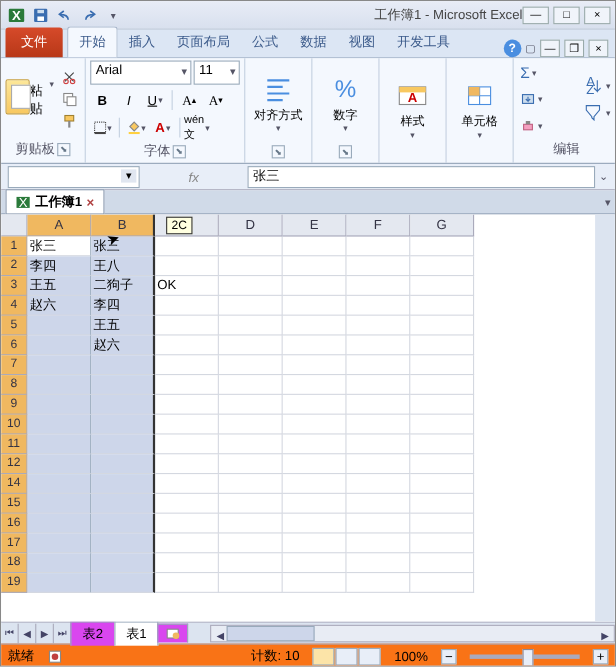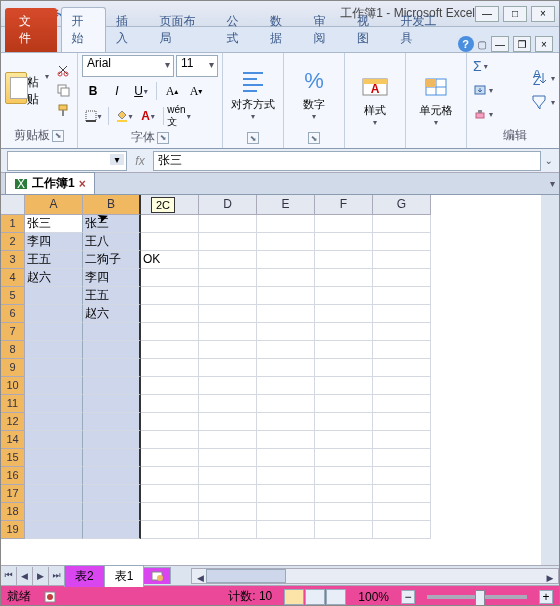--- a/index.html
+++ b/index.html
@@ -37,21 +37,21 @@
 .font-select::after { content: "▾"; position: absolute; right: 3px; top: 3px; color: #556; font-size: 10px; }
 .fbtn { width: 22px; height: 22px; display: flex; align-items: center; justify-content: center; border: 1px solid transparent; font-family: "Times New Roman", serif; }
 .ddarrow::after { content: "▾"; font-size: 8px; margin-left: 1px; color: #556; }
 .big-btn { display: flex; flex-direction: column; align-items: center; width: 52px; padding: 2px; }
 .big-btn-icon { width: 32px; height: 32px; display: flex; align-items: center; justify-content: center; font-size: 20px; }
 .big-btn-label { font-size: 11px; text-align: center; }
 .edit-col { display: flex; flex-direction: column; gap: 2px; width: 56px; }
 .edit-btn { height: 22px; display: flex; align-items: center; gap: 2px; padding: 0 2px; }
 
 
-.fbar-row { height: 24px; background: #e8eef8; display: flex; align-items: center; border-bottom: 1px solid #aab; }
+.fbar-row { height: 24px; background: #e8eef8; display: flex; align-items: center; border-bottom: 1px solid #aab; gap: 36px; }
 .namebox { width: 120px; height: 20px; background: #fff; border: 1px solid #9ab; margin-left: 6px; position: relative; padding-left: 4px; display: flex; align-items: center; }
 .namebox::after { content: "▾"; position: absolute; right: 2px; top: 2px; background: #e0e6f0; width: 14px; text-align: center; font-size: 10px; }
 .fx-btns { display: flex; gap: 1px; margin: 0 2px; }
 .fx-btn { width: 22px; height: 20px; display: flex; align-items: center; justify-content: center; font-style: italic; color: #888; }
 .formula-input { flex: 1; height: 20px; background: #fff; border: 1px solid #9ab; margin-right: 18px; padding-left: 4px; display: flex; align-items: center; }
 
 
 .wbtab-row { height: 22px; background: #d0dae8; display: flex; align-items: center; padding-left: 4px; border-bottom: 1px solid #8a9ab0; }
 .wbtab { background: #fff; border: 1px solid #8a9ab0; padding: 2px 8px; display: flex; align-items: center; gap: 4px; }
 .wbtab-close { color: #b04040; font-weight: bold; }
@@ -76,21 +76,21 @@
 
 .sheet-tabs { height: 20px; background: #dce4f0; display: flex; align-items: center; border-top: 1px solid #aab; }
 .nav-arrows { display: flex; }
 .nav-arrow { width: 16px; height: 18px; display: flex; align-items: center; justify-content: center; font-size: 9px; color: #446; border-right: 1px solid #aab; }
 .stab { padding: 2px 10px; background: #d946ef; border: 1px solid #9ab; border-bottom: none; margin-left: -1px; }
 .stab.active { background: #fff; }
 .hscroll { flex: 1; margin-left: 20px; height: 16px; background: #e8ecf4; border: 1px solid #aab; position: relative; }
 .hscroll-thumb { position: absolute; left: 14px; width: 80px; height: 14px; background: #cdd6ea; border: 1px solid #9ab; }
 
 
-.statusbar { height: 22px; background: #ec4899; display: flex; align-items: center; padding: 0 6px; border-top: 1px solid #aab; gap: 12px; }
+.statusbar { height: 22px; background: #f97316; display: flex; align-items: center; padding: 0 6px; border-top: 1px solid #aab; gap: 12px; }
 .statusbar .spacer { flex: 1; }
 .view-btns { display: flex; gap: 1px; }
 .view-btn { width: 20px; height: 16px; border: 1px solid #9ab; background: #e8eef8; }
 .view-btn.active { background: #fce4a8; }
 .zoom-slider { width: 100px; height: 4px; background: #aab; position: relative; }
 .zoom-slider::before { content: ""; position: absolute; left: 48px; top: -5px; width: 8px; height: 14px; background: #e8eef8; border: 1px solid #889; }
 .zoom-end { width: 14px; height: 14px; border: 1px solid #9ab; background: #e8eef8; display: flex; align-items: center; justify-content: center; font-size: 12px; }
 
 svg { display: block; }
 </style>
@@ -132,21 +132,20 @@
   </div>
 </div>
 
 <div class="ribbon-tabs">
   <div class="file-tab">文件</div>
   <div class="tab active">开始</div>
   <div class="tab">插入</div>
   <div class="tab">页面布局</div>
   <div class="tab">公式</div>
   <div class="tab">数据</div>
-  <div class="tab">审阅</div>
   <div class="tab">视图</div>
   <div class="tab">开发工具</div>
   <div class="tab-icons">
     <div class="help-circle">?</div>
     <div style="font-size:10px;color:#556">▢</div>
     <div class="winbtn" style="width:18px">—</div>
     <div class="winbtn" style="width:18px">❐</div>
     <div class="winbtn" style="width:18px">×</div>
   </div>
 </div>

